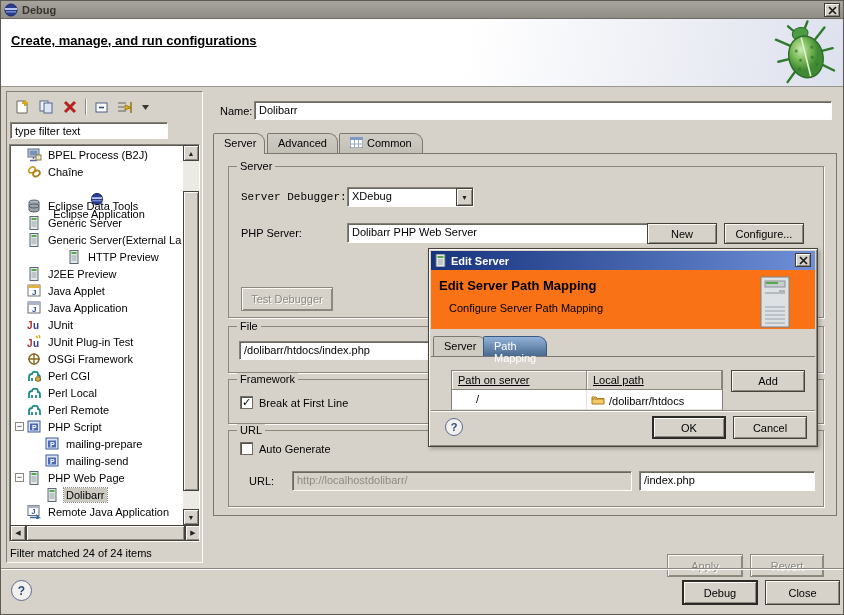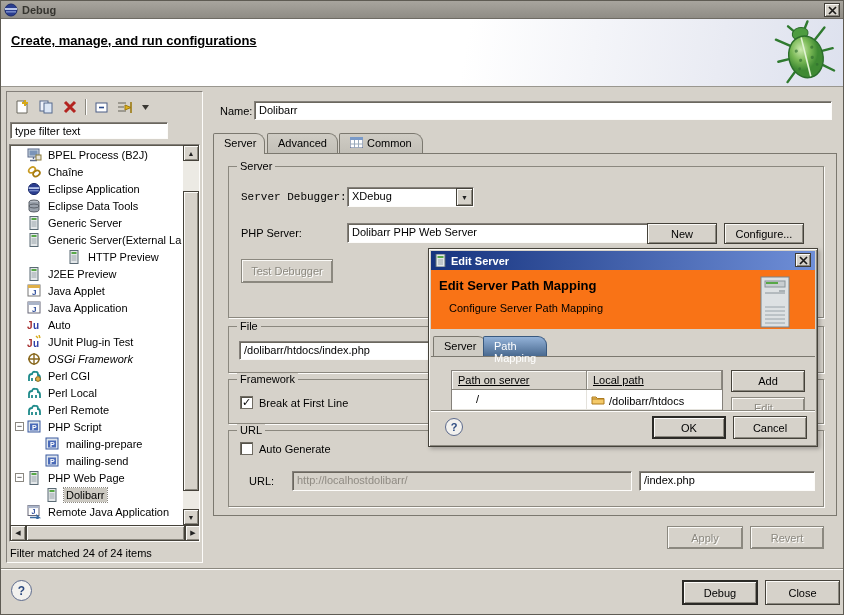--- a/index.html
+++ b/index.html
@@ -21,21 +21,21 @@
     background:linear-gradient(100deg,#ffffff 55%,#e9ebf3 85%,#dde1ee);
     border-bottom:1px solid #9a978f;}
   .banner .b-title{position:absolute;left:10px;top:14px;font-weight:bold;font-size:13px;text-decoration:underline;}
   .bug{position:absolute;right:8px;top:2px;transform:rotate(-14deg);}
 
   
   .btn{position:absolute;background:#d6d2ca;border:1px solid #45423a;
     box-shadow:inset 1px 1px 0 #fbfaf7,inset -1px -1px 0 #8b887f;
     display:flex;align-items:center;justify-content:center;font-size:11px;}
   .btn.focusd{border:2px solid #2b2a26;}
-  .btn.dis{color:#8b887f;text-shadow:1px 1px 0 #fff;border-color:#8b887f;}
+  .btn.dis{color:#8b887f;text-shadow:1px 1px 0 #fff;border-color:#8b887f;margin-top:28px;}
   .field{position:absolute;background:#fff;border:1px solid #84807a;
     border-right-color:#fdfcfa;border-bottom-color:#fdfcfa;
     box-shadow:inset 1px 1px 0 #6b675e;padding:2px 3px 0 4px;white-space:nowrap;overflow:hidden;}
   .field.dis{background:#d6d2ca;color:#8f8b83;}
   .group{position:absolute;border:1px solid #8b887f;box-shadow:1px 1px 0 #fdfcfa;}
   .group>.glabel{position:absolute;top:-7px;left:8px;background:#d6d2ca;padding:0 3px;}
   .combo{position:absolute;background:#fff;border:1px solid #84807a;
     border-right-color:#fdfcfa;border-bottom-color:#fdfcfa;
     box-shadow:inset 1px 1px 0 #6b675e;display:flex;}
   .combo .ctext{flex:1;padding:2px 0 0 4px;white-space:nowrap;overflow:hidden;}
@@ -226,21 +226,21 @@
           <div class="trow" style="padding-left: 4px;">
             <span class="texp"></span>
             <span class="ticon">
               <svg width="15" height="14">
                 <ellipse cx="5" cy="5" rx="3.6" ry="2.6" fill="none" stroke="#c89a20" stroke-width="1.8" transform="rotate(-35 5 5)"></ellipse>
                 <ellipse cx="9.5" cy="8.5" rx="3.6" ry="2.6" fill="none" stroke="#a87c10" stroke-width="1.8" transform="rotate(-35 9.5 8.5)"></ellipse>
               </svg>
             </span>
             <span class="tlbl">Chaîne</span>
           </div>
-          <div class="trow" style="padding-left: 4px;">
+          <div class="trow" style="padding-left: 4px; flex-direction: column;">
             <span class="texp"></span>
             <span class="ticon">
               <svg width="15" height="14">
                 <circle cx="7" cy="7" r="5.6" fill="#2a3d8f" stroke="#1a2a6a"></circle>
                 <rect x="1.6" y="5.2" width="10.8" height="1.8" fill="#b8c6ea"></rect>
                 <rect x="2.4" y="8" width="9.2" height="1.4" fill="#7487c6"></rect>
               </svg>
             </span>
             <span class="tlbl">Eclipse Application</span>
           </div>
@@ -322,34 +322,34 @@
             <span class="tlbl">Java Application</span>
           </div>
           <div class="trow" style="padding-left: 4px;">
             <span class="texp"></span>
             <span class="ticon">
               <svg width="15" height="14">
                 <text x="0" y="11" font-size="10" font-weight="bold" fill="#a83030">J</text>
                 <text x="6" y="11" font-size="10" font-weight="bold" fill="#3040a8">u</text>
               </svg>
             </span>
-            <span class="tlbl">Auto</span>
+            <span class="tlbl">JUnit</span>
           </div>
           <div class="trow" style="padding-left: 4px;">
             <span class="texp"></span>
             <span class="ticon">
               <svg width="15" height="14">
                 <text x="0" y="12" font-size="10" font-weight="bold" fill="#a83030">J</text>
                 <text x="6" y="12" font-size="10" font-weight="bold" fill="#3040a8">u</text>
                 <path d="M9 1 l2 2 M12 0 l1 3" stroke="#d7a918" stroke-width="1.4"></path>
               </svg>
             </span>
             <span class="tlbl">JUnit Plug-in Test</span>
           </div>
-          <div class="trow" style="padding-left: 4px; font-style: italic;">
+          <div class="trow" style="padding-left: 4px;">
             <span class="texp"></span>
             <span class="ticon">
               <svg width="15" height="14">
                 <circle cx="7" cy="7" r="5" fill="none" stroke="#8a6a20" stroke-width="1.6"></circle>
                 <path d="M7 1 V13 M1 7 H13" stroke="#8a6a20" stroke-width="1.4"></path>
               </svg>
             </span>
             <span class="tlbl">OSGi Framework</span>
           </div>
           <div class="trow" style="padding-left: 4px;">

